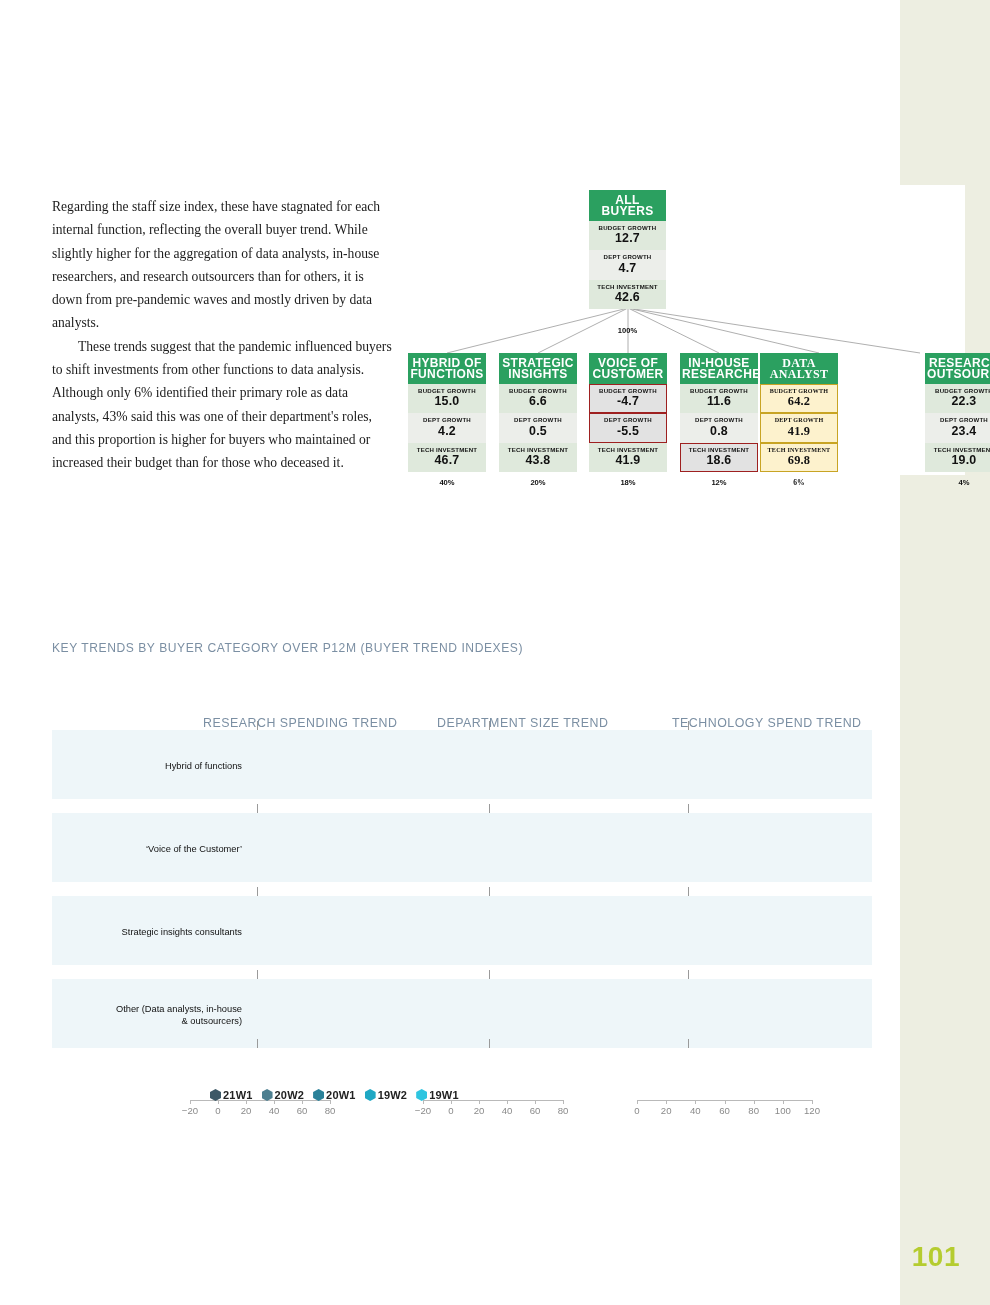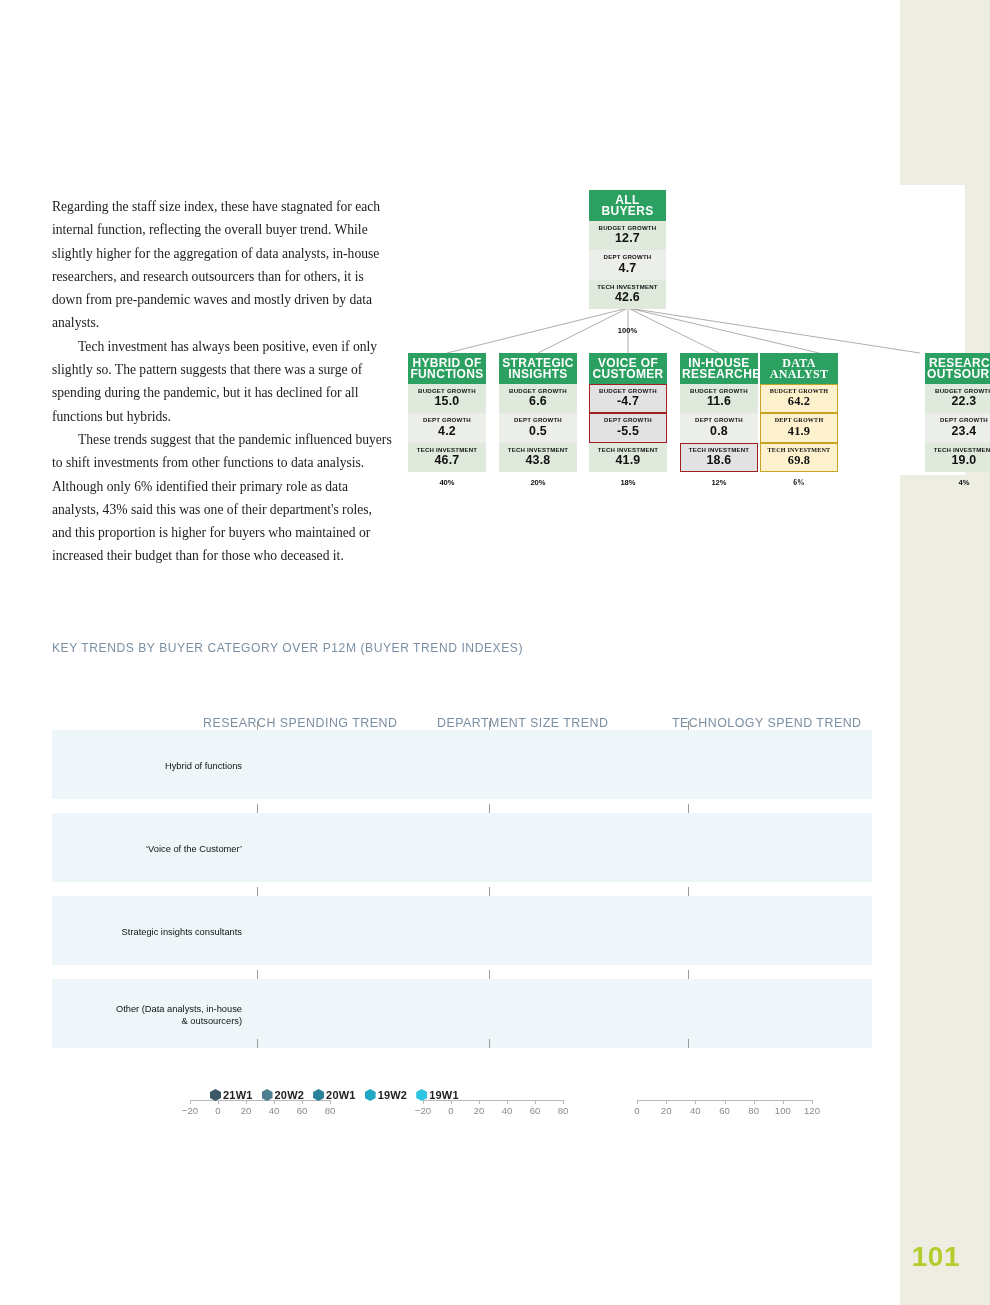--- a/index.html
+++ b/index.html
@@ -116,21 +116,20 @@
   }
 </style>
 </head>
 <body>
 
 <div class="band-beige"></div>
 <div class="band-white"></div>
 
 <div class="copy">
   <p>Regarding the staff size index, these have stagnated for each internal function, reflecting the overall buyer trend. While slightly higher for the aggregation of data analysts, in-house researchers, and research outsourcers than for others, it is down from pre-pandemic waves and mostly driven by data analysts.</p>
-  <p class="indent">Tech investment has always been positive, even if only slightly so. The pattern suggests that there was a surge of spending during the pandemic, but it has declined for all functions but hybrids.</p>
   <p class="indent">These trends suggest that the pandemic influenced buyers to shift investments from other functions to data analysis. Although only 6% identified their primary role as data analysts, 43% said this was one of their department's roles, and this proportion is higher for buyers who maintained or increased their budget than for those who deceased it.</p>
 </div>
 
 <div class="tree">
   <svg class="links" viewBox="0 0 580 305">
     <g stroke="#9b9b9b" stroke-width="0.8" fill="none">
       <line x1="233" y1="118" x2="52" y2="163"></line>
       <line x1="233" y1="118" x2="143" y2="163"></line>
       <line x1="233" y1="118" x2="233" y2="163"></line>
       <line x1="233" y1="118" x2="324" y2="163"></line>

